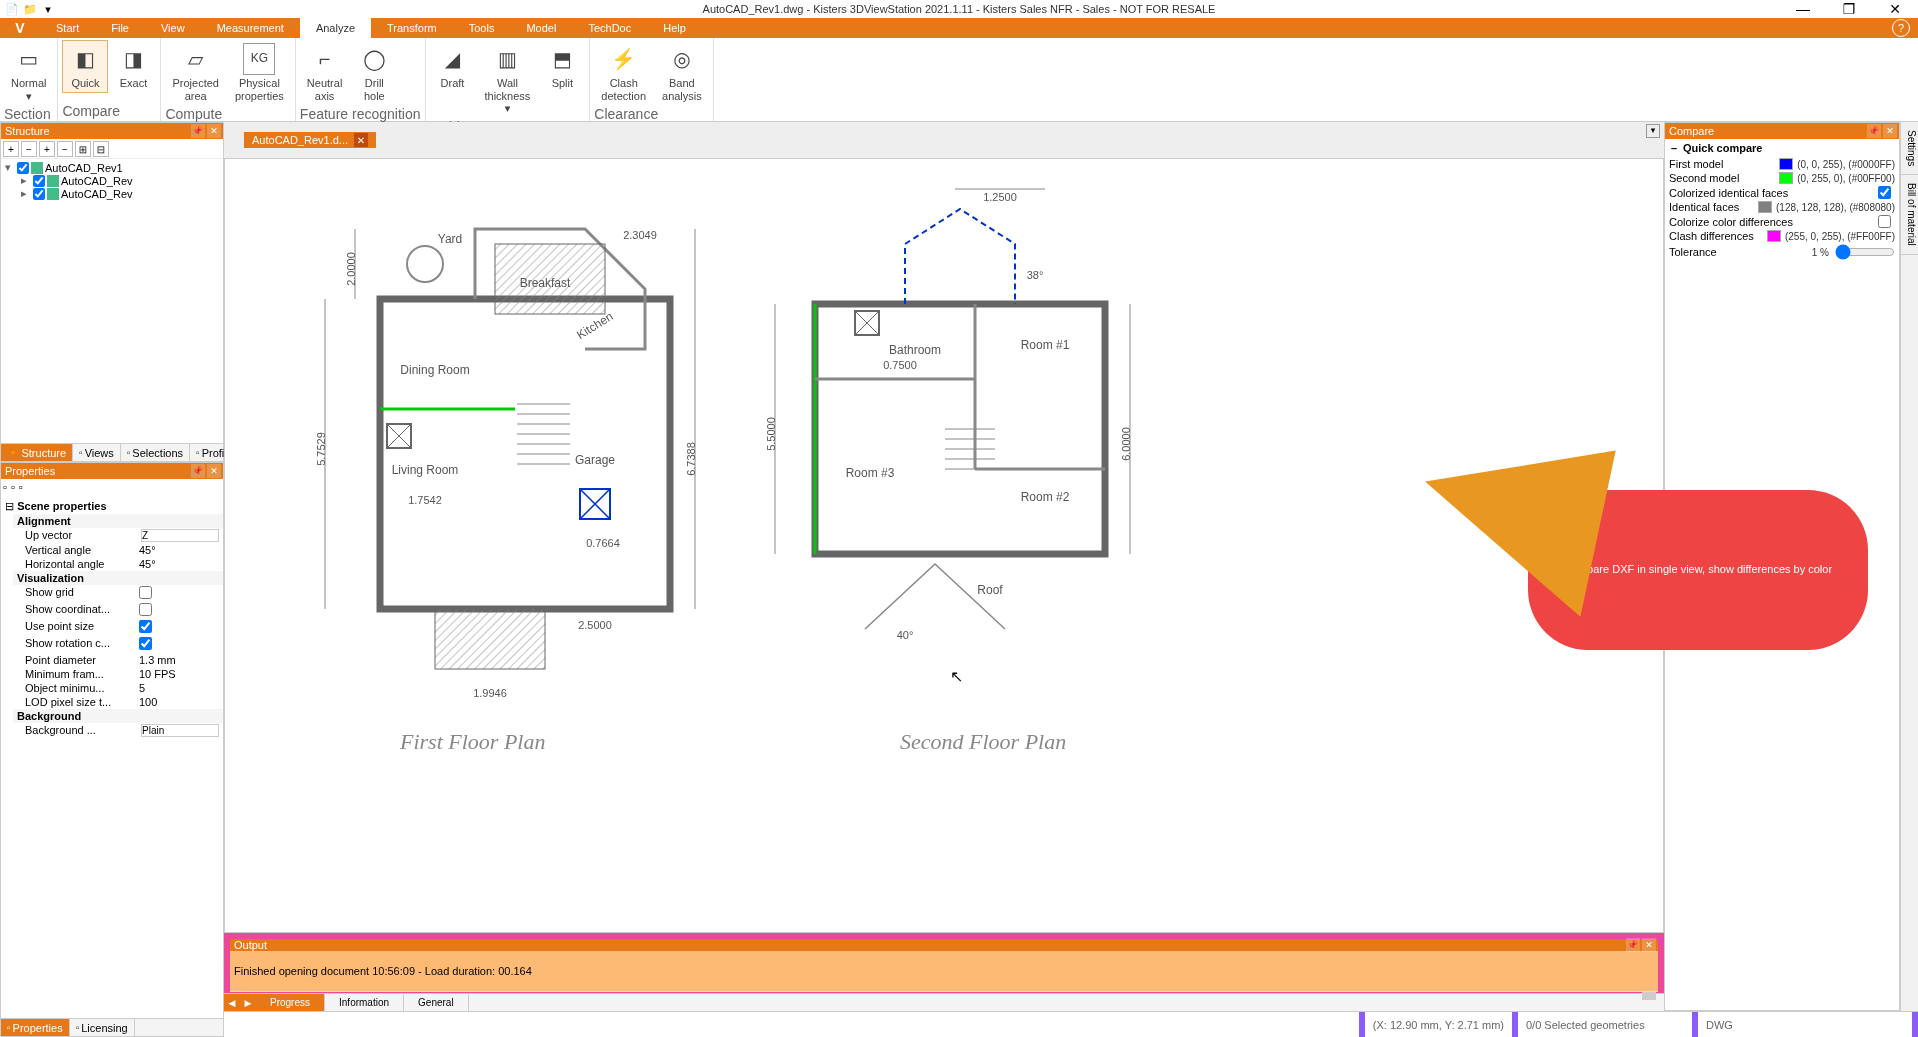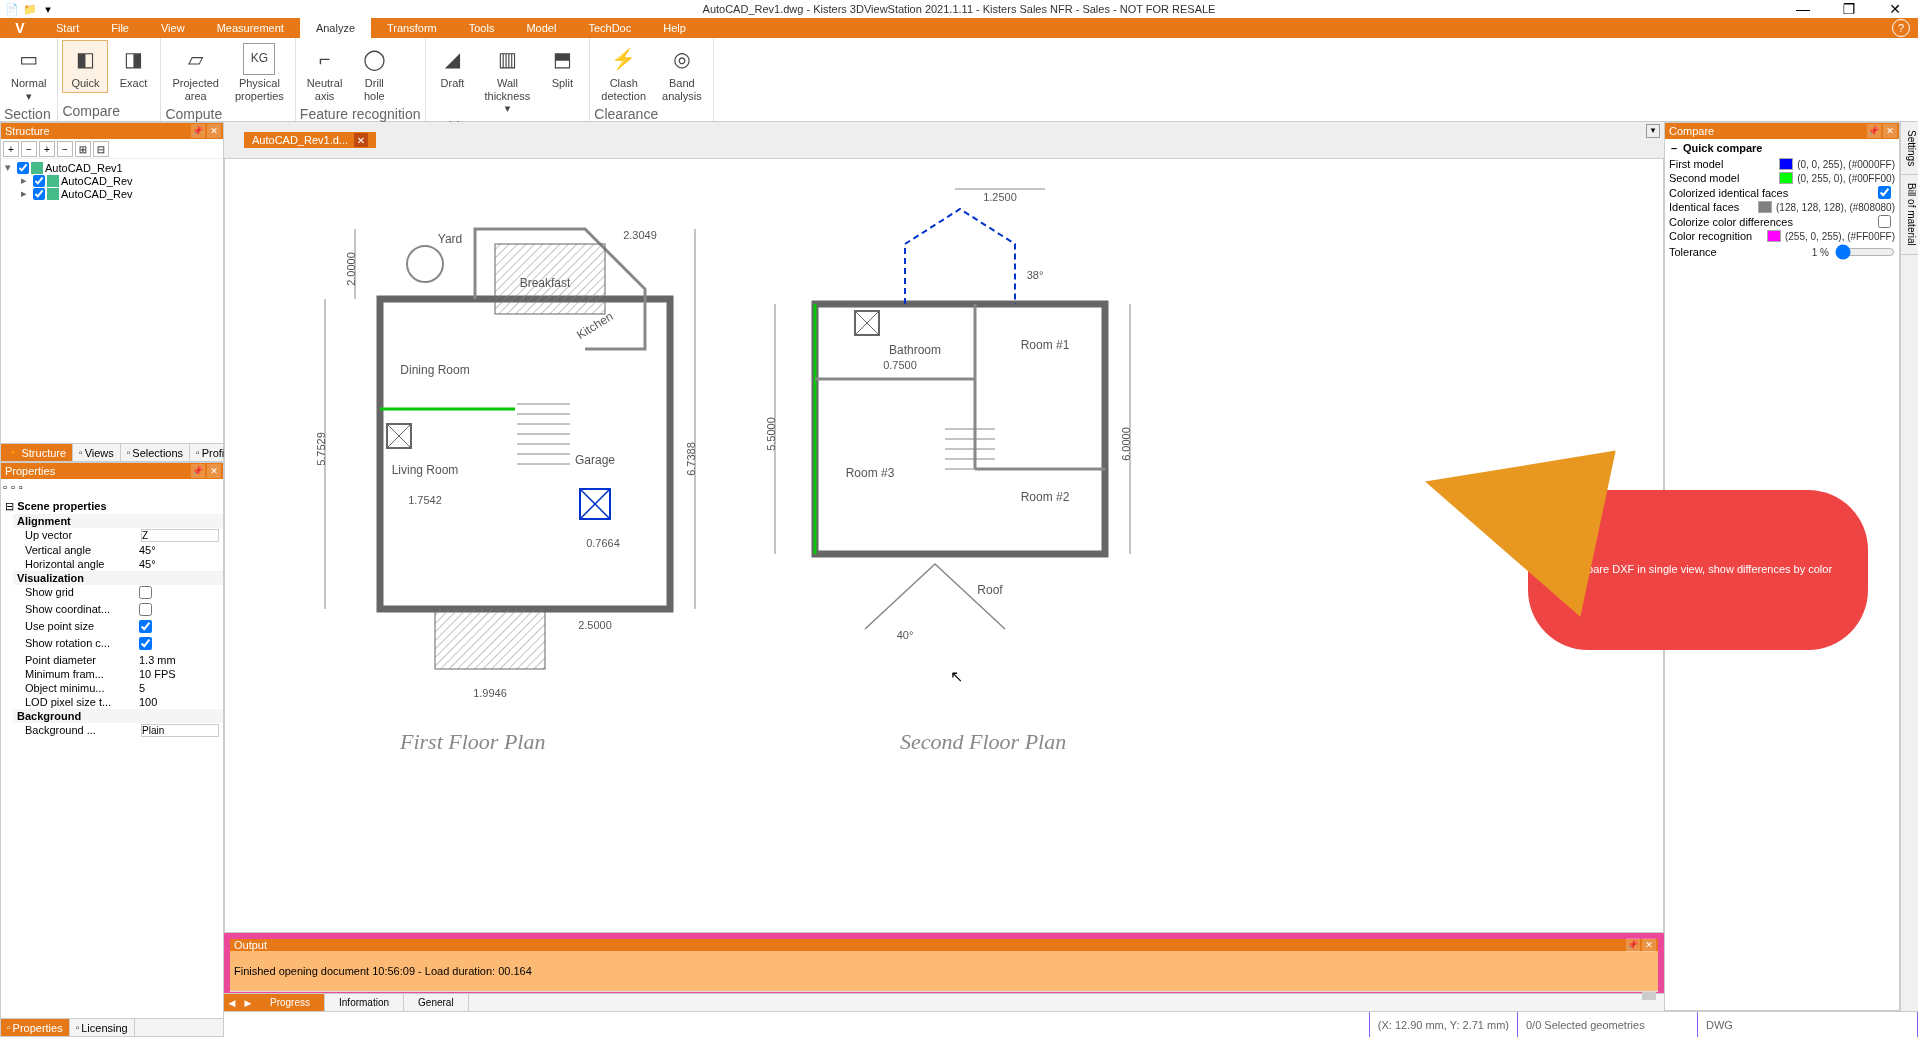--- a/index.html
+++ b/index.html
@@ -82,21 +82,21 @@
 .cmp-row { display: flex; align-items: center; padding: 1px 0; }
 .cmp-row .k { flex: 1; }
 .cmp-row .swatch { width: 14px; height: 12px; margin-right: 4px; border: 1px solid #aaa; }
 .cmp-row .val { font-size: 10px; color: #333; }
 .cmp-row input[type=checkbox] { margin-right: 4px; }
 .side-tabs { width: 18px; background: #f0f0f0; border-left: 1px solid #ccc; display: flex; flex-direction: column; }
 .side-tab { writing-mode: vertical-rl; padding: 8px 1px; font-size: 10px; border-bottom: 1px solid #ccc; cursor: pointer; text-align: center; }
 
 
 .status-bar { position: absolute; left: 224px; right: 0; bottom: 0; height: 26px; display: flex; align-items: center; font-size: 10px; color: #666; border-top: 1px solid #ccc; }
-.status-seg { padding: 0 8px; border-right: 1px solid #8b5cf6; height: 100%; display: flex; align-items: center; }
+.status-seg { padding: 0 8px; border-right: 6px solid #8b5cf6; height: 100%; display: flex; align-items: center; }
 .status-seg.flex { flex: 1; }
 
 
 .callout { position: absolute; right: 50px; top: 490px; width: 340px; height: 160px; background: #ef4444; border-radius: 60px; color: #fff; font-size: 25px; display: flex; align-items: center; justify-content: center; text-align: center; padding: 20px 30px; z-index: 50; line-height: 1.25;}
 .callout::before { content: ""; position: absolute; left: -108px; top: -60px; width: 0; height: 0; border-right: 180px solid #e89820; border-top: 70px solid transparent; border-bottom: 100px solid transparent; transform: rotate(12deg); }
 
 
 .floorplans { position: absolute; inset: 0; }
 .fp-label { position: absolute; font-style: italic; font-size: 22px; color: #888; font-family: Georgia, serif; }
 svg.plan { position: absolute; }
@@ -515,21 +515,21 @@
       <div class="cmp-row">
           <span class="k">Identical faces</span>
           <span class="swatch" style="background:#808080"></span>
           <span class="val">(128, 128, 128), (#808080)</span>
         </div>
       <div class="cmp-row">
           <span class="k">Colorize color differences</span>
           <input type="checkbox" style="">
         </div>
       <div class="cmp-row">
-          <span class="k">Color recognition</span>
+          <span class="k">Clash differences</span>
           <span class="swatch" style="background:#FF00FF"></span>
           <span class="val">(255, 0, 255), (#FF00FF)</span>
         </div>
       <div class="cmp-row">
           <span class="k">Tolerance</span>
           <span class="val">1 %</span>
           <input type="range" min="0" max="100" value="1" style="width: 60px; margin-left: 6px;">
         </div>
     </div>
   </div>

